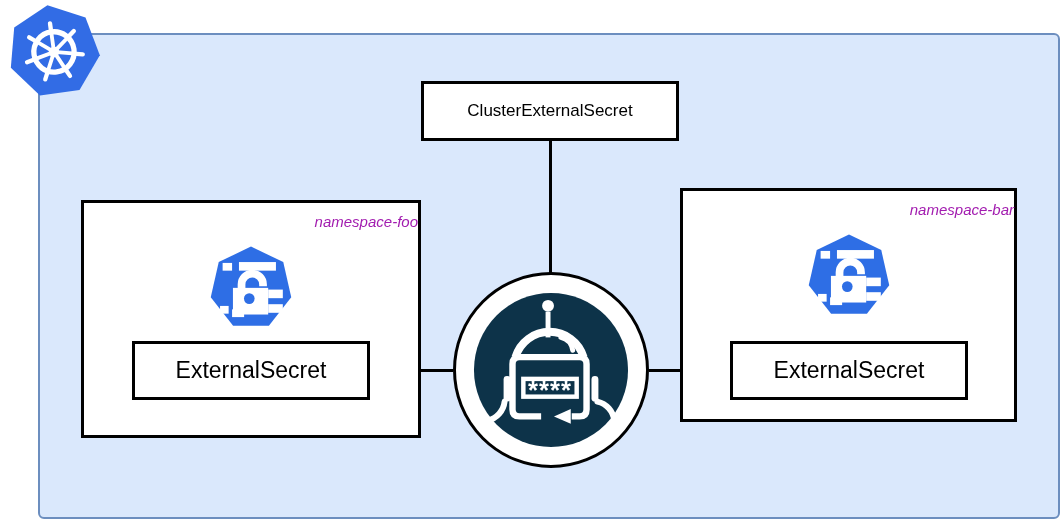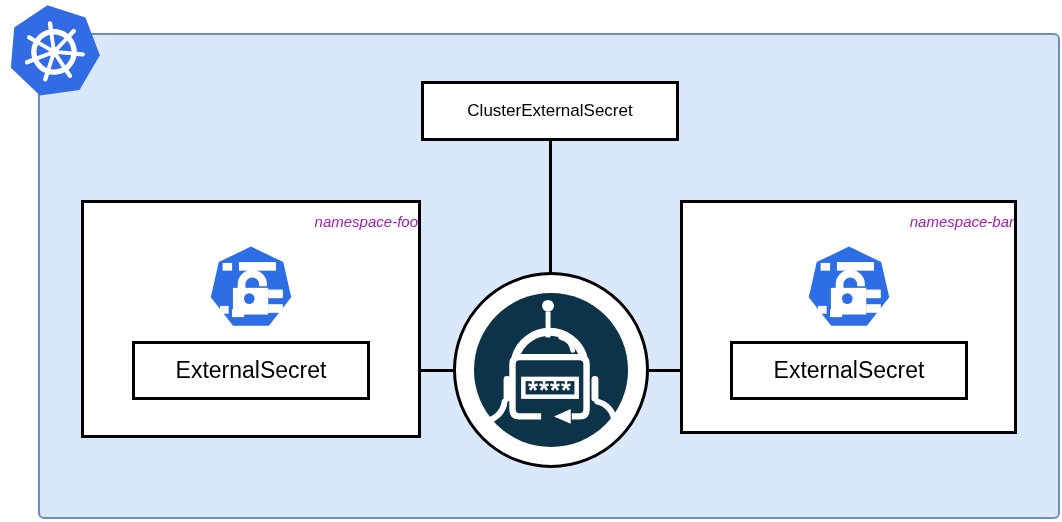--- a/index.html
+++ b/index.html
@@ -9,21 +9,21 @@
   .cluster{position:absolute;left:38px;top:33px;width:1022px;height:486px;
            background:#dae8fc;border:2px solid #6c8ebf;border-radius:6px;box-sizing:border-box;}
   
   .k8s-logo{position:absolute;left:6px;top:2px;width:96px;height:96px;}
   
   .white-box{position:absolute;background:#ffffff;border:3px solid #000000;box-sizing:border-box;
              display:flex;align-items:center;justify-content:center;color:#000;}
   .title-box{left:421px;top:81px;width:258px;height:60px;font-size:17px;}
   .ns-box{display:block;}
   .ns-foo{left:81px;top:200px;width:340px;height:238px;}
-  .ns-bar{left:680px;top:200px;width:337px;height:234px;}
+  .ns-bar{left:680px;top:188px;width:337px;height:234px;}
   .ns-title{position:absolute;top:10px;left:0;width:100%;text-align:right;
             font-style:italic;font-size:15px;color:#a21caf;}
   .ns-icon{position:absolute;top:41px;left:50%;margin-left:-43px;width:86px;height:86px;}
   .es-left{left:132px;top:341px;width:238px;height:59px;font-size:23px;}
   .es-right{left:730px;top:341px;width:238px;height:59px;font-size:23px;}
   
   .edge{position:absolute;background:#000000;}
   .v-stem{left:549px;top:140px;width:3px;height:134px;}
   .h-left{left:389px;top:369px;width:64px;height:3px;}
   .h-right{left:649px;top:369px;width:65px;height:3px;}

